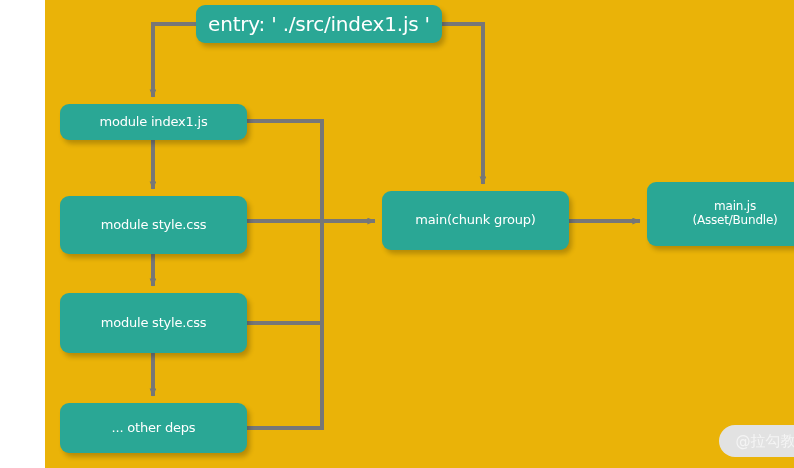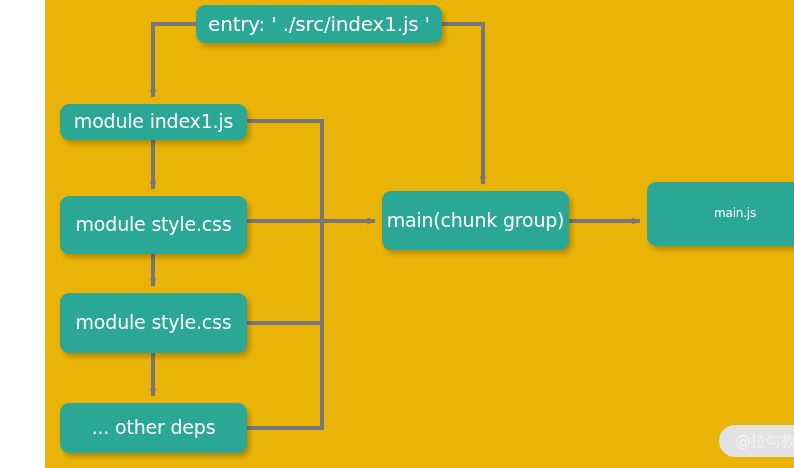--- a/index.html
+++ b/index.html
@@ -30,21 +30,21 @@
     box-sizing: border-box;
     background: #2aa795;
     border-radius: 9px;
     color: #ffffff;
     display: flex;
     flex-direction: column;
     align-items: center;
     justify-content: center;
     text-align: center;
     line-height: 1.13;
-    font-size: 19px;
+    font-size: 13px;
     letter-spacing: -0.2px;
     box-shadow: 3px 4px 5px rgba(0,0,0,0.22);
     z-index: 2;
     white-space: nowrap;
   }
   .node .line2 { display: block; }
   #node-entry      { left: 151px; top: 5px;   width: 246px; height: 38px; font-size: 20px; }
   #node-index      { left: 15px;  top: 104px; width: 187px; height: 36px; }
   #node-cssloader  { left: 15px;  top: 196px; width: 187px; height: 58px; }
   #node-styleloader{ left: 15px;  top: 293px; width: 187px; height: 60px; }
@@ -123,19 +123,20 @@
   <div class="node" id="node-chunkgroup">
     <span>main(chunk group)</span>
   </div>
 
   <div class="node" id="node-otherdeps">
     <span>... other deps</span>
   </div>
 
   <div class="node" id="node-bundle">
     <span>main.js</span>
+    <span class="line2">(Asset/Bundle)</span>
   </div>
 
   <div id="watermark">
     <span>@拉勾教育</span>
   </div>
 
 </div>
 
 </body></html>

